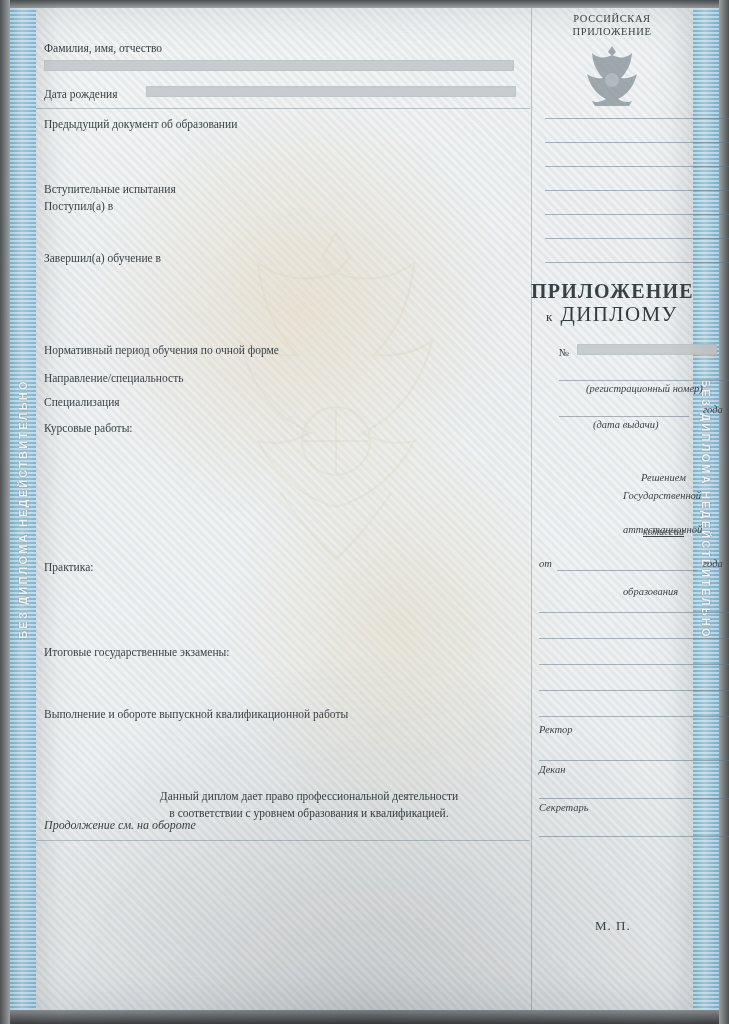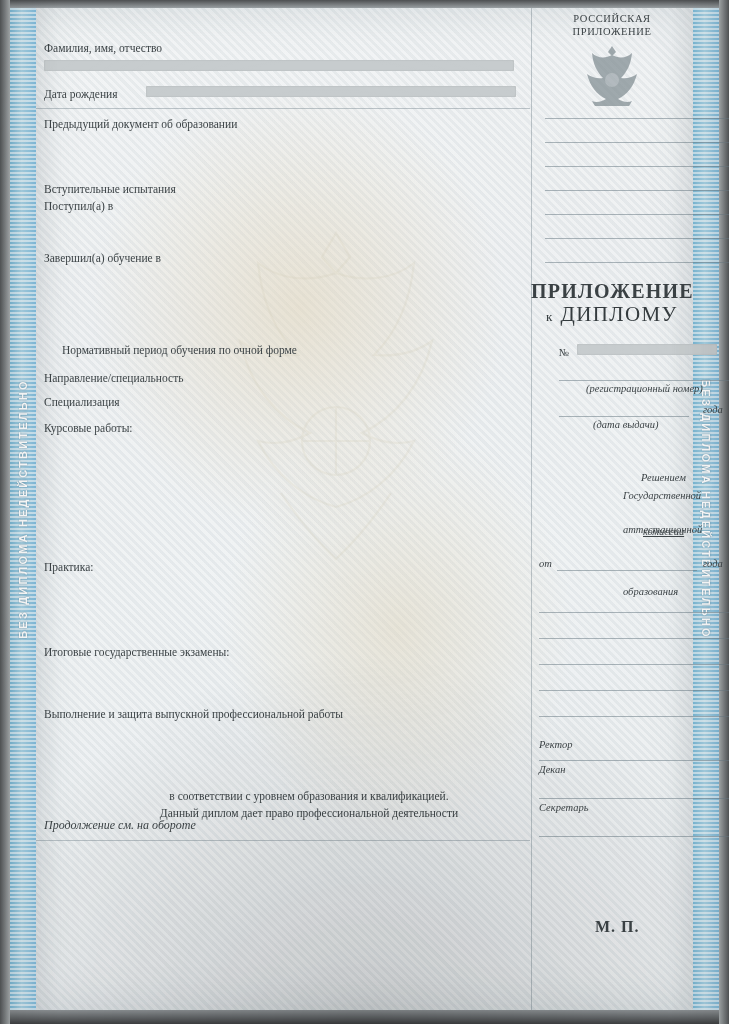--- a/index.html
+++ b/index.html
@@ -128,21 +128,21 @@
   }
 
   .watermark-brand{
     position:absolute;right:28px;bottom:34px;
     font-family:"Liberation Sans", sans-serif;
     font-weight:700;font-size:34px;color:#0c1b3a;
     letter-spacing:.3px;
     text-shadow:0 1px 0 rgba(255,255,255,.45);
   }
 
-  .mp{position:absolute;left:64px;top:910px;font-size:16px;color:#3c4346;letter-spacing:1px;font-weight:bold;}
+  .mp{position:absolute;left:64px;top:910px;font-size:13px;color:#3c4346;letter-spacing:1px;}
 </style>
 </head>
 <body>
 
 <div id="page">
 
   <div class="edge edge-top"></div>
   <div class="edge edge-bottom"></div>
   <div class="edge edge-left"></div>
   <div class="edge edge-right"></div>
@@ -178,34 +178,34 @@
 
       <div class="h-sep" style="left:0;right:0;top:100px;"></div>
 
       <div class="lbl" style="left:8px;top:110px;">Предыдущий документ об образовании</div>
 
       <div class="lbl" style="left:8px;top:175px;">Вступительные испытания</div>
       <div class="lbl" style="left:8px;top:192px;">Поступил(а) в</div>
 
       <div class="lbl" style="left:8px;top:244px;">Завершил(а) обучение в</div>
 
-      <div class="lbl" style="left:8px;top:336px;margin-left:18px;">Нормативный период обучения по очной форме</div>
+      <div class="lbl" style="left:8px;top:336px;">Нормативный период обучения по очной форме</div>
       <div class="lbl" style="left:8px;top:364px;">Направление/специальность</div>
       <div class="lbl" style="left:8px;top:388px;">Специализация</div>
       <div class="lbl" style="left:8px;top:414px;">Курсовые работы:</div>
 
       <div class="lbl" style="left:8px;top:553px;">Практика:</div>
 
       <div class="lbl" style="left:8px;top:638px;text-align:center;">Итоговые государственные экзамены:</div>
 
-      <div class="lbl" style="left:8px;top:700px;">Выполнение и защита выпускной профессиональной работы</div>
+      <div class="lbl" style="left:8px;top:700px;">Выполнение и обороте выпускной квалификационной работы</div>
 
       <div class="note-block">
+        <div>Данный диплом дает право профессиональной деятельности</div>
         <div>в соответствии с уровнем образования и квалификацией.</div>
-        <div>Данный диплом дает право профессиональной деятельности</div>
       </div>
 
       <div class="h-sep" style="left:0;right:0;top:832px;"></div>
 
       <div class="cont-note">Продолжение см. на обороте</div>
     </div>
 
     <div class="right-col">
 
       <div class="rf-title">
@@ -254,21 +254,21 @@
       <div class="lbl small italic" style="left:172px;top:550px;">года</div>
 
       <div class="lbl small italic" style="left:92px;top:578px;">образования</div>
 
       <div class="rule" style="left:8px;top:604px;width:205px;"></div>
       <div class="rule" style="left:8px;top:630px;width:205px;"></div>
       <div class="rule" style="left:8px;top:656px;width:205px;"></div>
       <div class="rule" style="left:8px;top:682px;width:205px;"></div>
       <div class="rule" style="left:8px;top:708px;width:205px;"></div>
 
-      <div class="lbl small italic" style="left:8px;top:731px;">Ректор</div>
+      <div class="lbl small italic" style="left:8px;top:716px;">Ректор</div>
       <div class="rule" style="left:8px;top:752px;width:205px;"></div>
 
       <div class="lbl small italic" style="left:8px;top:756px;">Декан</div>
       <div class="rule" style="left:8px;top:790px;width:205px;"></div>
 
       <div class="lbl small italic" style="left:8px;top:794px;">Секретарь</div>
       <div class="rule" style="left:8px;top:828px;width:205px;"></div>
 
       <div class="mp">М. П.</div>
     </div>

